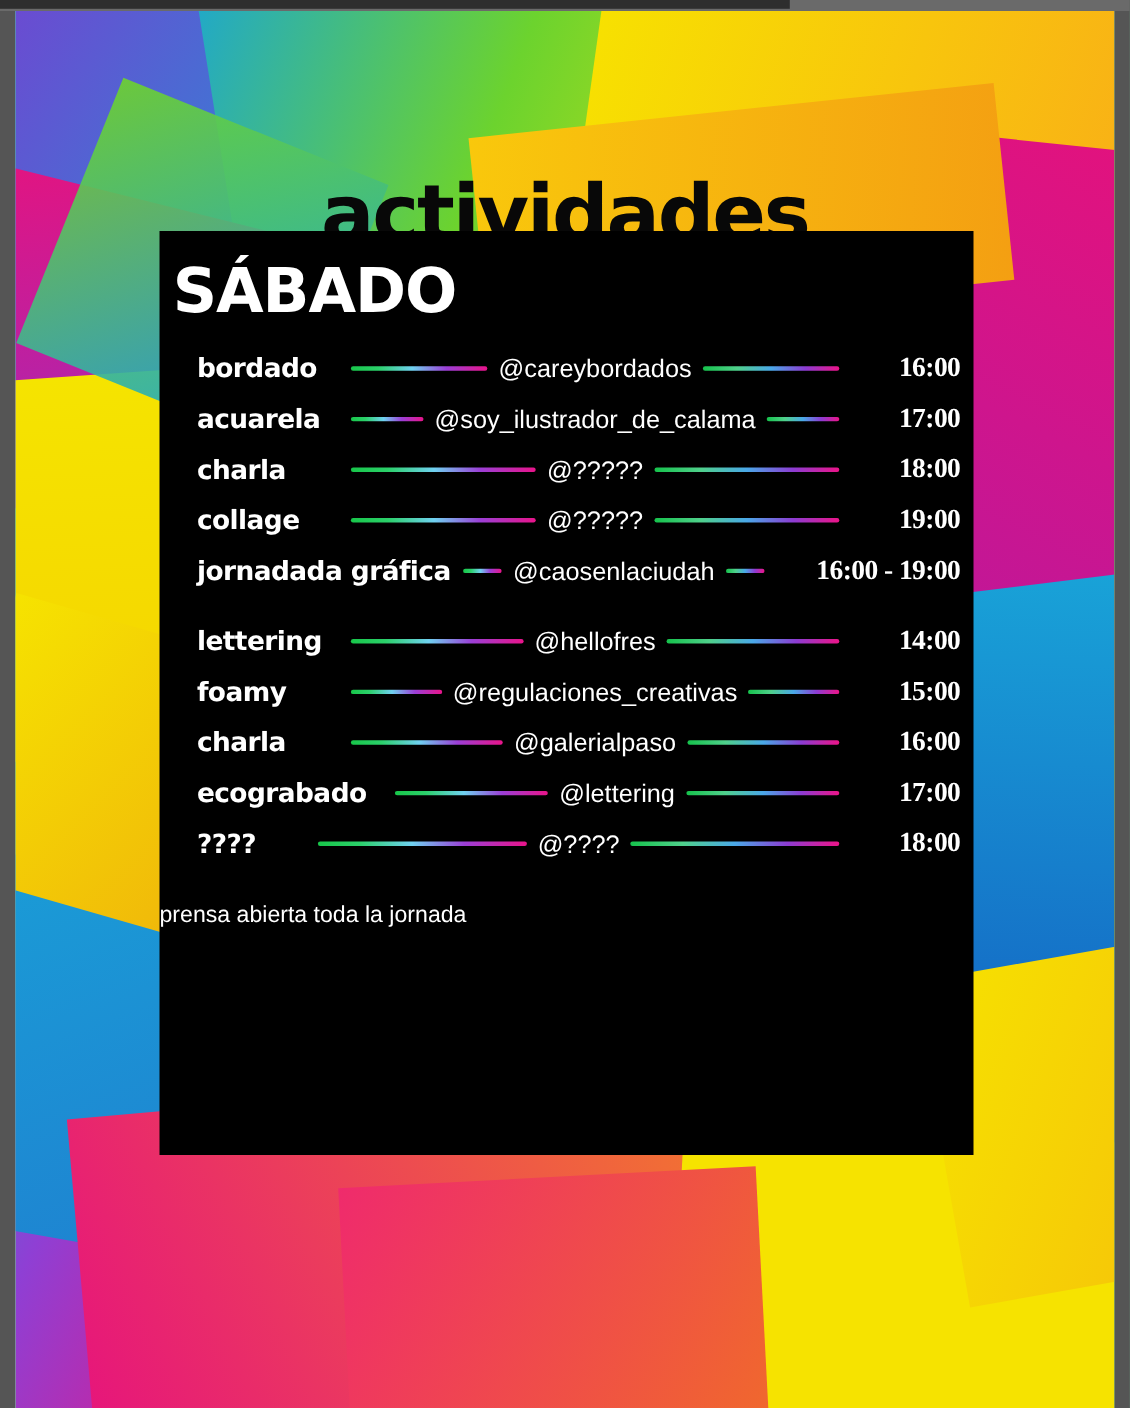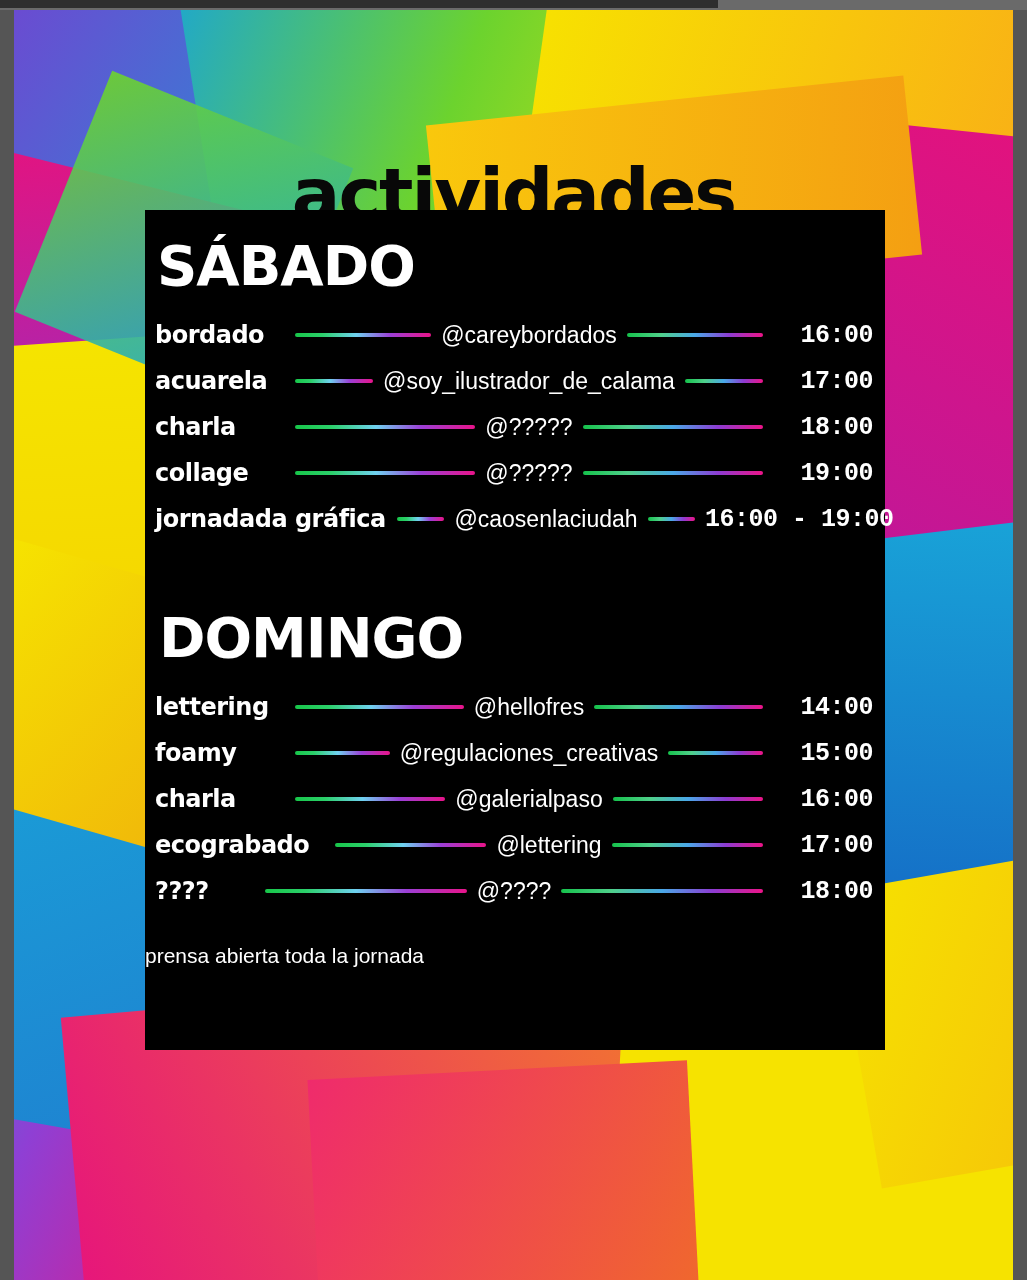--- a/index.html
+++ b/index.html
@@ -93,41 +93,42 @@
   .day-domingo { margin: 68px 0 0 14px; }
 
   .rows { margin-top: 18px; }
   .row {
     display: flex;
     align-items: center;
     color: #fff;
     padding: 2px 12px 2px 10px;
     height: 46px;
     box-sizing: border-box;
+    margin-left: 24px;
   }
   .activity {
     font-size: 24px;
     font-weight: 800;
     white-space: nowrap;
     font-family: "DejaVu Sans", sans-serif;
     letter-spacing: -0.5px;
   }
   .handle {
     font-size: 23px;
     font-weight: 400;
     white-space: nowrap;
     text-align: right;
     font-family: "Liberation Sans", sans-serif;
   }
   .time {
     font-size: 25px;
     font-weight: 800;
     white-space: nowrap;
     text-align: right;
-    font-family: Liberation Mono, monospace;
+    font-family: Liberation Serif, serif;
     letter-spacing: -0.5px;
   }
   .rule {
     height: 4px;
     flex: 1 1 auto;
     min-width: 30px;
     margin: 0 10px;
     border-radius: 2px;
     background: linear-gradient(90deg, #18c64a 0%, #2bd06a 20%, #6fd1f0 45%, #9b3fd6 70%, #e8148a 100%);
   }
@@ -232,21 +233,20 @@
       <div class="row">
         <span class="activity" style="width:232px">jornadada gráfica</span>
         <span class="rule"></span>
         <span class="handle">@caosenlaciudah</span>
         <span class="rule alt"></span>
         <span class="time" style="width:168px">16:00 - 19:00</span>
       </div>
 
     </div>
 
-    <div class="day-heading day-domingo">DOMINGO</div>
     <div class="rows">
 
       <div class="row">
         <span class="activity" style="width:130px">lettering</span>
         <span class="rule"></span>
         <span class="handle">@hellofres</span>
         <span class="rule alt"></span>
         <span class="time" style="width:100px">14:00</span>
       </div>
 

